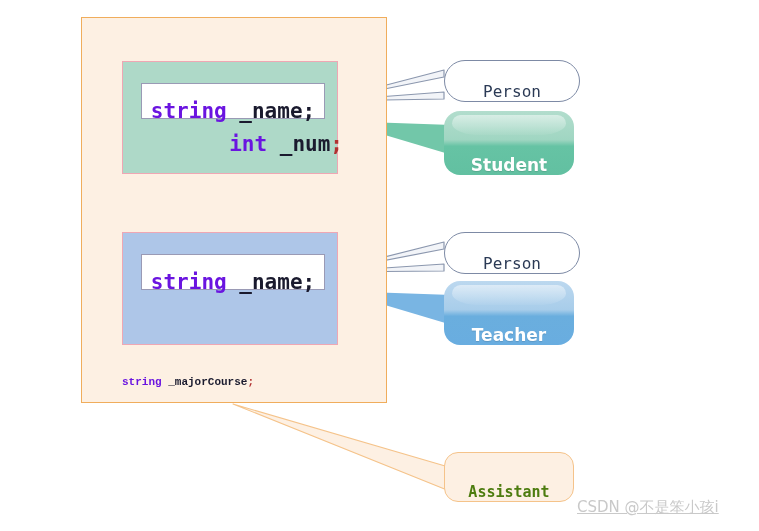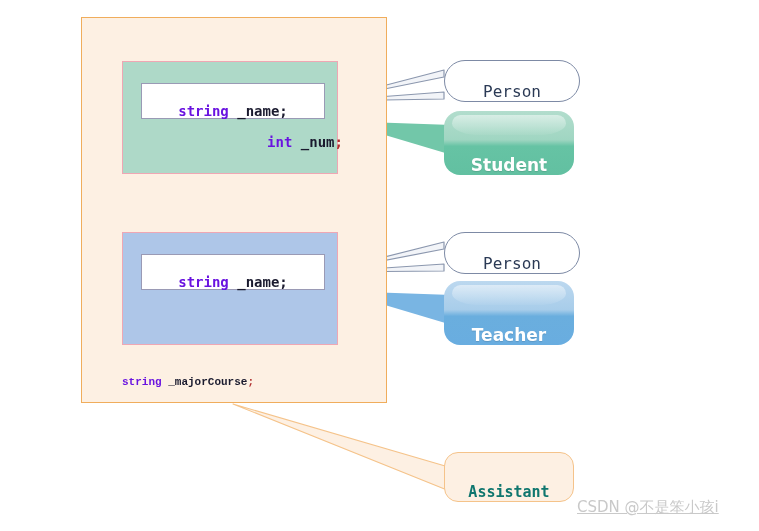--- a/index.html
+++ b/index.html
@@ -75,21 +75,21 @@
     border: 1.5px solid #9a9ab5;
     box-sizing: border-box;
     display: flex;
     align-items: center;
     justify-content: center;
   }
 
   .code {
     font-family: "DejaVu Sans Mono", monospace;
     font-weight: bold;
-    font-size: 14px;
+    font-size: 21px;
     white-space: pre;
     letter-spacing: 0px;
     margin-top: 20px;
   }
   .kw  { color: #6a14e0; }
   .id  { color: #1a1a2e; }
   .semi{ color: #b03030; }
   .semi-dark { color: #1a1a2e; }
 
   
@@ -167,21 +167,21 @@
     left: 444px;
     top: 452px;
     width: 130px;
     height: 50px;
     background: #fdf0e3;
     border: 1.4px solid #f5c38a;
     border-radius: 14px;
     font-family: "DejaVu Sans Mono", monospace;
     font-weight: bold;
     font-size: 15px;
-    color: #0f766e;
+    color: #4d7c0f;
   }
 
   
   .watermark {
     position: absolute;
     left: 577px;
     top: 498px;
     font-family: "DejaVu Sans", sans-serif;
     font-size: 15px;
     color: #c9c9c9;

